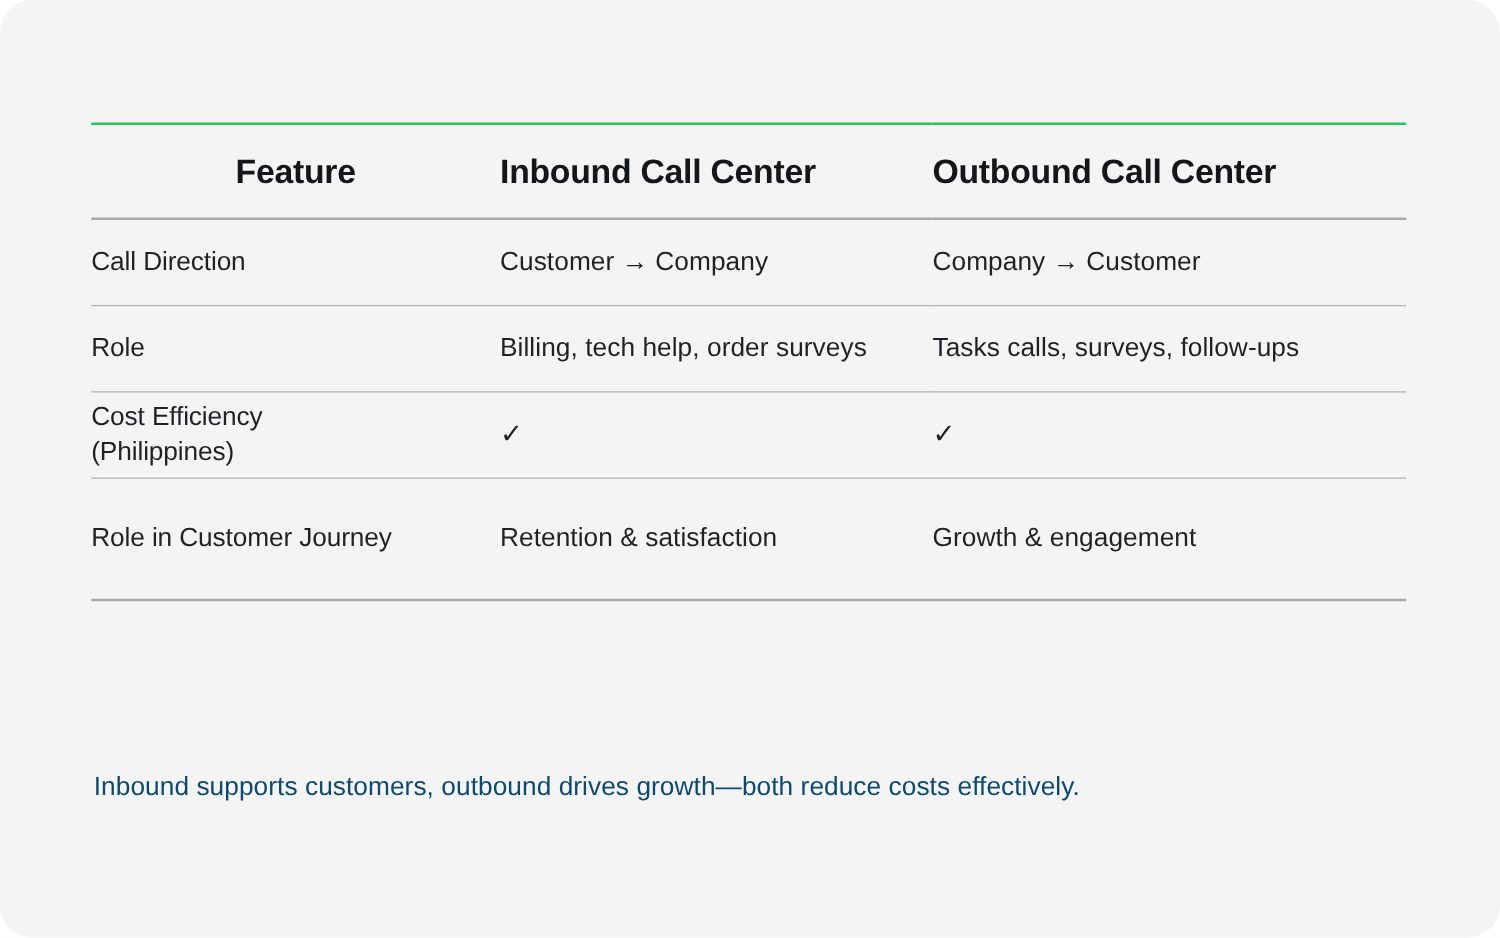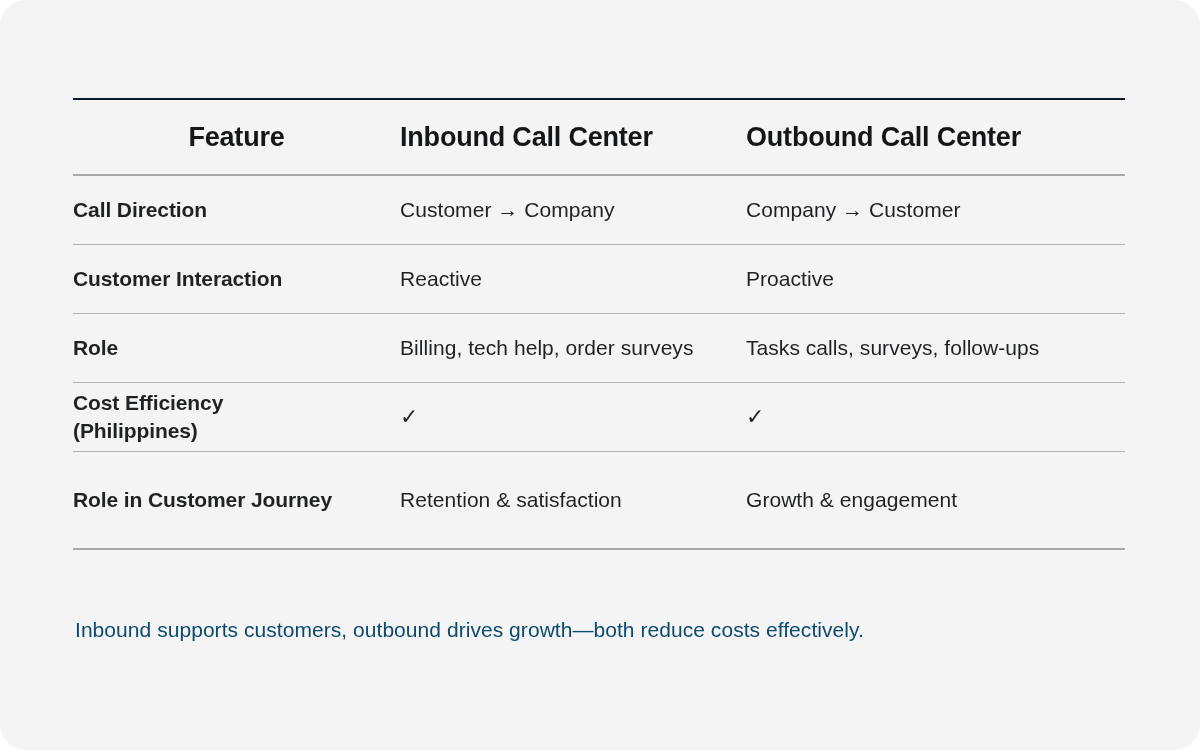--- a/index.html
+++ b/index.html
@@ -38,21 +38,21 @@
     border-collapse: collapse;
     table-layout: fixed;
   }
 
   table.compare col.c1 { width: 327px; }
   table.compare col.c2 { width: 346px; }
   table.compare col.c3 { width: 379px; }
 
   table.compare thead th {
     padding: 0;
-    border-top: 2px solid #0f172a;
+    border-top: 2px solid #22c55e;
     border-bottom: 2px solid #a8a8a8;
     height: 74px;
     vertical-align: middle;
     font-size: 27px;
     font-weight: bold;
     color: #15161a;
     letter-spacing: -0.2px;
   }
   th.head-feature {
     text-align: center;
@@ -71,21 +71,21 @@
     padding: 0;
     font-size: 21px;
     color: #1f2125;
   }
   table.compare tbody tr:last-child td {
     border-bottom: 2px solid #a8a8a8;
     height: 96px;
   }
 
   td.feature-cell {
-    font-weight: bold;
+    font-weight: normal;
     font-size: 20.5px;
     color: #141519;
     padding-left: 14px;
     line-height: 1.32;
     letter-spacing: -0.1px;
     margin-top: 17px;
   }
   td.value-cell {
     font-weight: normal;
     color: #212327;
@@ -129,25 +129,20 @@
       </thead>
       <tbody>
 
         <tr>
           <td class="feature-cell">Call Direction</td>
           <td class="value-cell">Customer → Company</td>
           <td class="value-cell">Company → Customer</td>
         </tr>
 
 
-        <tr>
-          <td class="feature-cell">Customer Interaction</td>
-          <td class="value-cell">Reactive</td>
-          <td class="value-cell">Proactive</td>
-        </tr>
 
         <tr>
           <td class="feature-cell">Role</td>
           <td class="value-cell">Billing, tech help, order surveys</td>
           <td class="value-cell">Tasks calls, surveys, follow-ups</td>
         </tr>
 
         <tr>
           <td class="feature-cell"><span>Cost Efficiency</span><br><span>(Philippines)</span></td>
           <td class="value-cell"><span class="check">✓</span></td>

